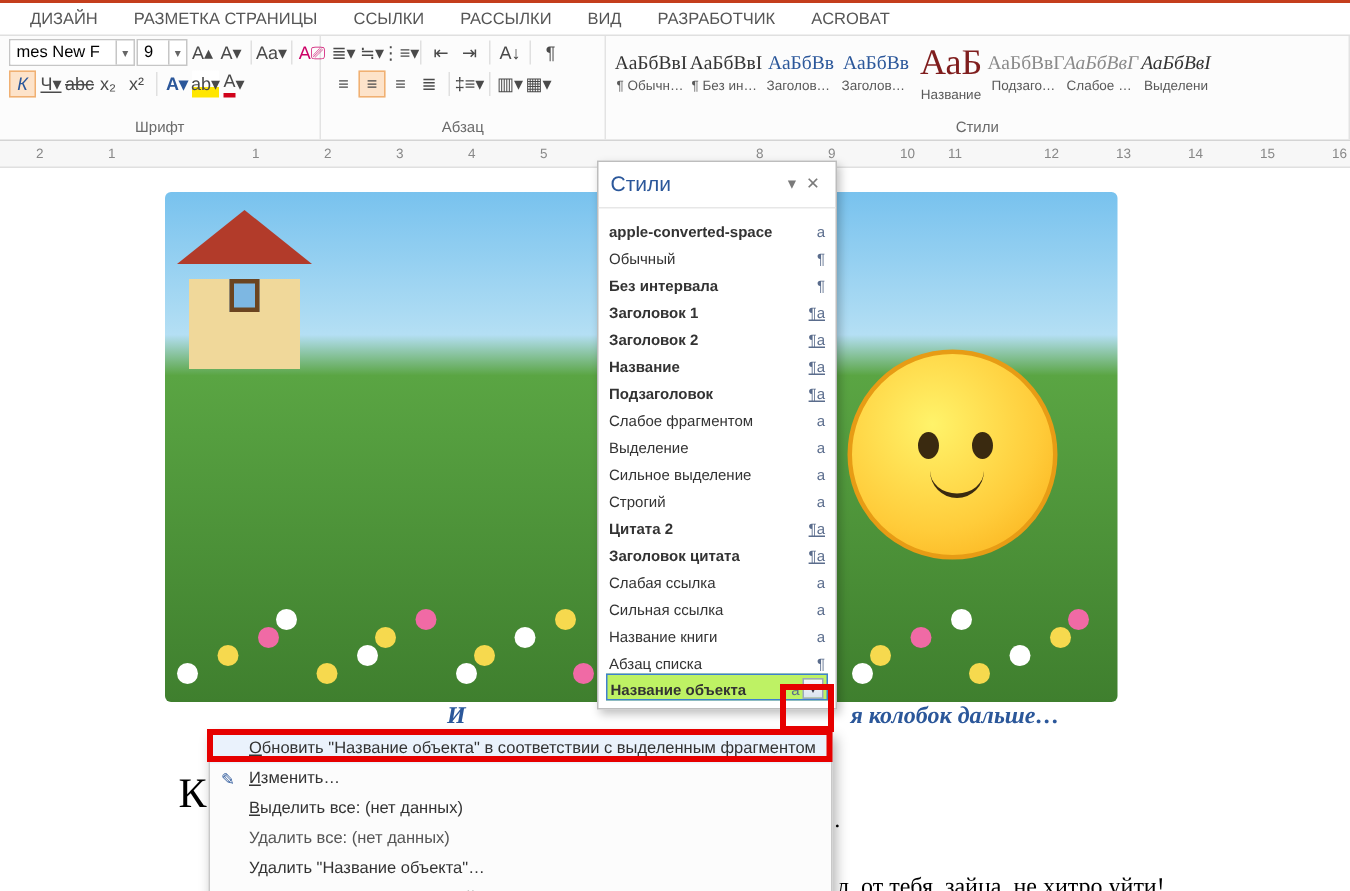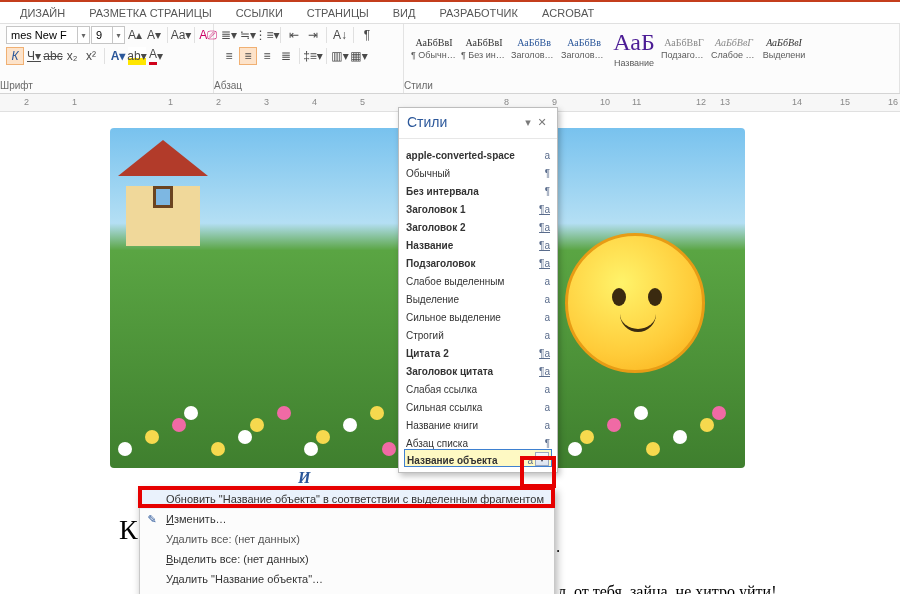--- a/index.html
+++ b/index.html
@@ -6,35 +6,35 @@
 body { font-family: "Segoe UI", Tahoma, sans-serif; background: #fff; width: 900px; height: 594px; overflow: hidden; position: relative; font-size: 11px; color: #333; }
 
 .red-bar { height: 2px; background: #c43e1c; }
 
 .tabs { display: flex; gap: 0; padding: 3px 0 0 8px; border-bottom: 1px solid #e0e0e0; height: 22px; }
 .tabs .tab { padding: 2px 12px; font-size: 11px; color: #565656; cursor: pointer; }
 
 .ribbon { display: flex; background: #fcfcfc; border-bottom: 1px solid #d4d4d4; height: 70px; }
 .ribbon-group { border-right: 1px solid #e3e3e3; display: flex; flex-direction: column; }
 .ribbon-group .group-body { flex: 1; display: flex; align-items: flex-start; padding: 2px 6px; gap: 4px; }
-.ribbon-group .group-label { font-size: 10px; color: #6a6a6a; padding: 1px 0 2px; }
+.ribbon-group .group-label { text-align: center; font-size: 10px; color: #6a6a6a; padding: 1px 0 2px; }
 .combo { display: flex; border: 1px solid #c6c6c6; height: 18px; background: #fff; }
 .combo input { border: none; font-size: 11px; padding: 0 4px; outline: none; width: 70px; }
 .combo .dd { width: 12px; border-left: 1px solid #c6c6c6; display: flex; align-items: center; justify-content: center; color: #666; font-size: 8px; }
 .size-combo input { width: 20px; }
 
 .icon-btn { width: 18px; height: 18px; display: inline-flex; align-items: center; justify-content: center; font-size: 12px; color: #4a4a4a; cursor: pointer; }
 .icon-btn.toggle-on { background: #fde3ca; border: 1px solid #f0b073; }
 .icon-row { display: flex; gap: 1px; align-items: center; }
 .vsep { width: 1px; height: 16px; background: #e0e0e0; margin: 0 3px; }
 
 .style-thumb { width: 48px; height: 44px; border: 1px solid transparent; display: flex; flex-direction: column; align-items: center; justify-content: center; cursor: pointer; }
-.style-thumb .preview { font-size: 10px; color: #333; font-family: "Times New Roman", serif; }
+.style-thumb .preview { font-size: 13px; color: #333; font-family: "Times New Roman", serif; }
 .style-thumb .name { font-size: 9px; color: #5a5a5a; margin-top: 2px; width: 46px; white-space: nowrap; overflow: hidden; text-overflow: ellipsis; text-align: center; }
-.style-thumb.big .preview { font-size: 24px; color: #4c1d95; }
+.style-thumb.big .preview { font-size: 24px; color: #7f1d1d; }
 .style-thumb.blue .preview { color: #2b579a; }
 .style-thumb.grey .preview { color: #8a8a8a; }
 .style-thumb.italic .preview { font-style: italic; }
 .styles-row { display: flex; gap: 2px; }
 
 .ruler { position: relative; height: 18px; background: #f7f7f7; border-bottom: 1px solid #e0e0e0; font-size: 9px; color: #888; }
 .ruler-inner { position: absolute; left: 0; right: 0; top: 0; height: 18px; }
 
 .canvas { position: relative; height: calc(594px - 2px - 22px - 70px - 18px); background: #fff; }
 .doc-text { position: absolute; font-family: "Times New Roman", serif; font-size: 16px; color: #000; }
@@ -52,21 +52,21 @@
 .house .win { width: 20px; height: 22px; background: #7db7e2; border: 3px solid #6b4420; margin: 10px auto 0; }
 .flowers { position: absolute; bottom: 6px; left: 0; right: 0; height: 70px; }
 .flower { position: absolute; width: 14px; height: 14px; border-radius: 50%; }
 
 .styles-pane { position: absolute; left: 398px; top: 107px; width: 160px; background: #fff; border: 1px solid #bdbdbd; box-shadow: 2px 3px 6px rgba(0,0,0,0.25); z-index: 20; }
 .styles-pane .header { display: flex; align-items: center; padding: 6px 8px 8px; border-bottom: 1px solid #e7e7e7; }
 .styles-pane .header .title { flex: 1; font-size: 14px; color: #2b579a; }
 .styles-pane .header .ic { width: 14px; text-align: center; color: #7a7a7a; cursor: pointer; font-size: 11px; }
 .styles-list { padding: 4px 5px 5px; }
 .style-row { display: flex; align-items: flex-end; height: 18px; font-size: 10px; cursor: pointer; padding: 0 2px; }
-.style-row.selected { background: #fef9c3; border: 1px solid #3e80d0; }
+.style-row.selected { background: #bef264; border: 1px solid #3e80d0; }
 .style-row .nm { flex: 1; white-space: nowrap; overflow: hidden; text-overflow: ellipsis; }
 .style-row.bold .nm { font-weight: bold; }
 .style-row .marker { width: 14px; text-align: right; color: #5a6c8c; font-size: 10px; }
 .style-row .marker.u { text-decoration: underline; }
 .style-row .dd-arrow { width: 14px; height: 14px; margin-left: 2px; border: 1px solid #9aa7bf; background: linear-gradient(#f6f8fb,#dbe3ef); display: flex; align-items: center; justify-content: center; font-size: 8px; color: #334; }
 
 .red-highlight { position: absolute; border: 4px solid #e60000; z-index: 30; pointer-events: none; }
 .red1 { left: 520px; top: 456px; width: 36px; height: 32px; }
 .red2 { left: 138px; top: 486px; width: 417px; height: 22px; }
 
@@ -79,21 +79,21 @@
 </style>
 </head>
 <body>
 
 <div class="red-bar"></div>
 
 <div class="tabs" id="tabs">
     <div class="tab">ДИЗАЙН</div>
     <div class="tab">РАЗМЕТКА СТРАНИЦЫ</div>
     <div class="tab">ССЫЛКИ</div>
-    <div class="tab">СТРАНИЦЫ</div>
+    <div class="tab">РАССЫЛКИ</div>
     <div class="tab">ВИД</div>
     <div class="tab">РАЗРАБОТЧИК</div>
     <div class="tab">ACROBAT</div>
   </div>
 
 <div class="ribbon">
   <div class="ribbon-group" style="width:214px">
     <div class="group-body" style="flex-direction:column; gap:3px; align-items:flex-start">
       <div class="icon-row">
         <div class="combo">
@@ -203,21 +203,21 @@
       <span style="position: absolute; top: 3px; left: 168px;">1</span>
       <span style="position: absolute; top: 3px; left: 216px;">2</span>
       <span style="position: absolute; top: 3px; left: 264px;">3</span>
       <span style="position: absolute; top: 3px; left: 312px;">4</span>
       <span style="position: absolute; top: 3px; left: 360px;">5</span>
       <span style="position: absolute; top: 3px; left: 504px;">8</span>
       <span style="position: absolute; top: 3px; left: 552px;">9</span>
       <span style="position: absolute; top: 3px; left: 600px;">10</span>
       <span style="position: absolute; top: 3px; left: 632px;">11</span>
       <span style="position: absolute; top: 3px; left: 696px;">12</span>
-      <span style="position: absolute; top: 3px; left: 720px;">13</span>
+      <span style="position: absolute; top: 3px; left: 744px;">13</span>
       <span style="position: absolute; top: 3px; left: 792px;">14</span>
       <span style="position: absolute; top: 3px; left: 840px;">15</span>
       <span style="position: absolute; top: 3px; left: 888px;">16</span>
     </div>
 </div>
 
 <div class="canvas">
   <div class="illustration">
     <div class="house">
       <div class="roof"></div>
@@ -256,20 +256,21 @@
         <div class="flower" style="left: 497px; bottom: 30px; background: rgb(240, 106, 165);"></div>
         <div class="flower" style="left: 524px; bottom: 42px; background: rgb(255, 255, 255);"></div>
         <div class="flower" style="left: 536px; bottom: 6px; background: rgb(246, 217, 78);"></div>
         <div class="flower" style="left: 563px; bottom: 18px; background: rgb(255, 255, 255);"></div>
         <div class="flower" style="left: 590px; bottom: 30px; background: rgb(246, 217, 78);"></div>
         <div class="flower" style="left: 602px; bottom: 42px; background: rgb(240, 106, 165);"></div>
       </div>
   </div>
 
   <div class="doc-text story-caption" style="left:298px; top:357px;">И</div>
+  <div class="doc-text story-caption" style="left:567px; top:357px;">я колобок дальше…</div>
 
   <div class="doc-text" style="left:119px; top:402px; font-size:28px;">К</div>
   <div class="doc-text" style="left:534px; top:426px;">ы…</div>
 
   <div class="doc-text" style="left:558px; top:471px;">л, от тебя, зайца, не хитро уйти!</div>
   <div class="doc-text" style="left:119px; top:479px; font-size:20px;">И</div>
 </div>
 
 <div class="styles-pane">
   <div class="header">
@@ -300,21 +301,21 @@
       </div>
       <div class="style-row bold">
         <span class="nm">Название</span>
         <span class="marker u">¶a</span>
       </div>
       <div class="style-row bold">
         <span class="nm">Подзаголовок</span>
         <span class="marker u">¶a</span>
       </div>
       <div class="style-row">
-        <span class="nm">Слабое выделенным</span>
+        <span class="nm">Слабое фрагментом</span>
         <span class="marker">a</span>
       </div>
       <div class="style-row">
         <span class="nm">Выделение</span>
         <span class="marker">a</span>
       </div>
       <div class="style-row">
         <span class="nm">Сильное выделение</span>
         <span class="marker">a</span>
       </div>
@@ -358,25 +359,25 @@
     <div class="mi first">
       <span class="mic"></span>
       <span class=""><span class="u">О</span>бновить "Название объекта" в соответствии с выделенным фрагментом</span>
     </div>
     <div class="mi">
       <span class="mic">✎</span>
       <span class=""><span class="u">И</span>зменить…</span>
     </div>
     <div class="mi">
       <span class="mic"></span>
+      <span class=""><span class="u">В</span>ыделить все: (нет данных)</span>
+    </div>
+    <div class="mi">
+      <span class="mic"></span>
       <span class="dim">Удалить все: (нет данных)</span>
-    </div>
-    <div class="mi">
-      <span class="mic"></span>
-      <span class=""><span class="u">В</span>ыделить все: (нет данных)</span>
     </div>
     <div class="mi">
       <span class="mic"></span>
       <span class="">Удалить "Название объекта"…</span>
     </div>
     <div class="mi">
       <span class="mic"></span>
       <span class="">Удалить из коллекции стилей</span>
     </div>
   </div>

